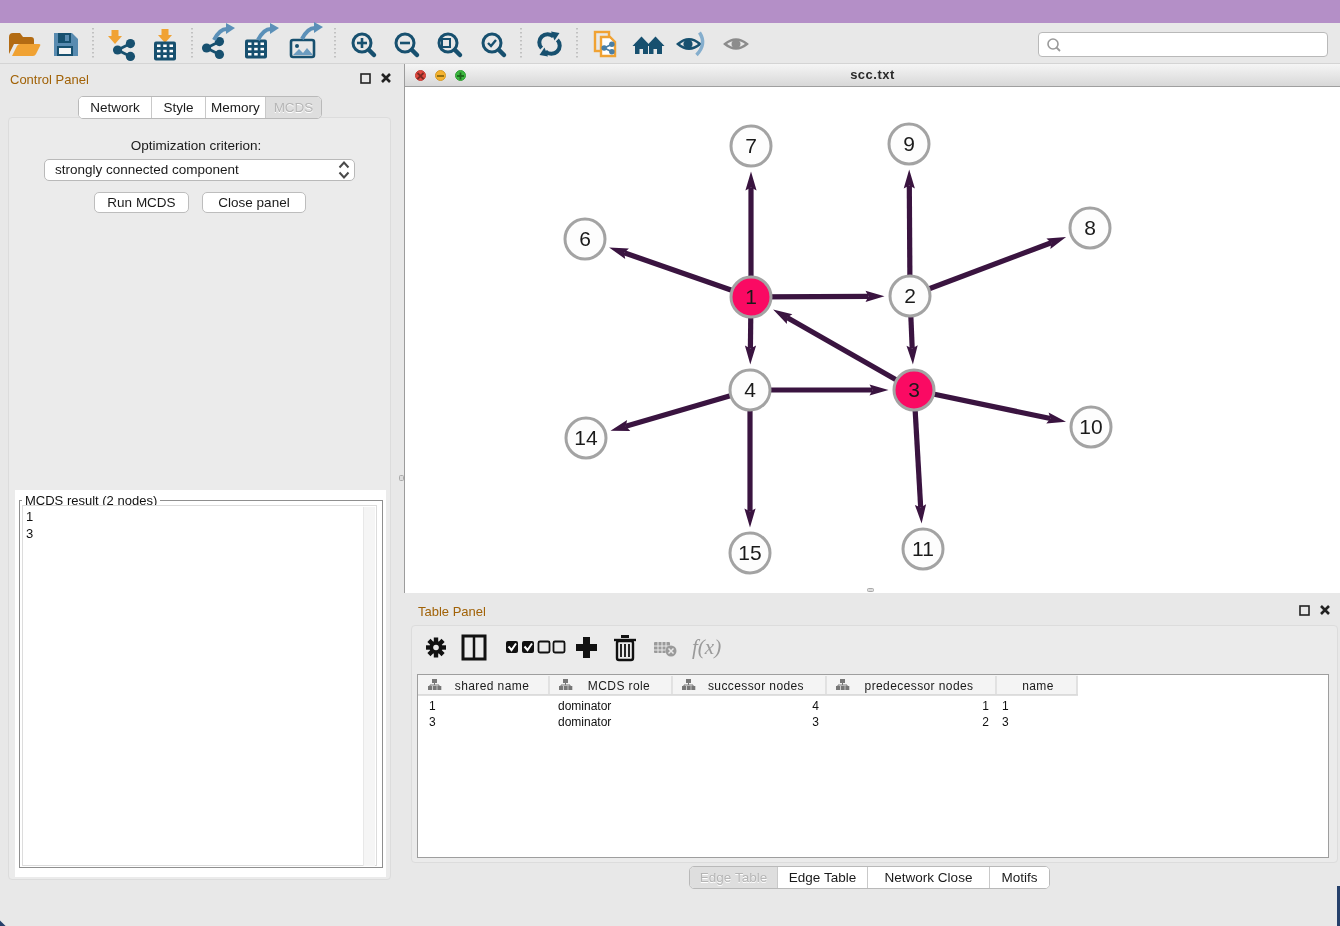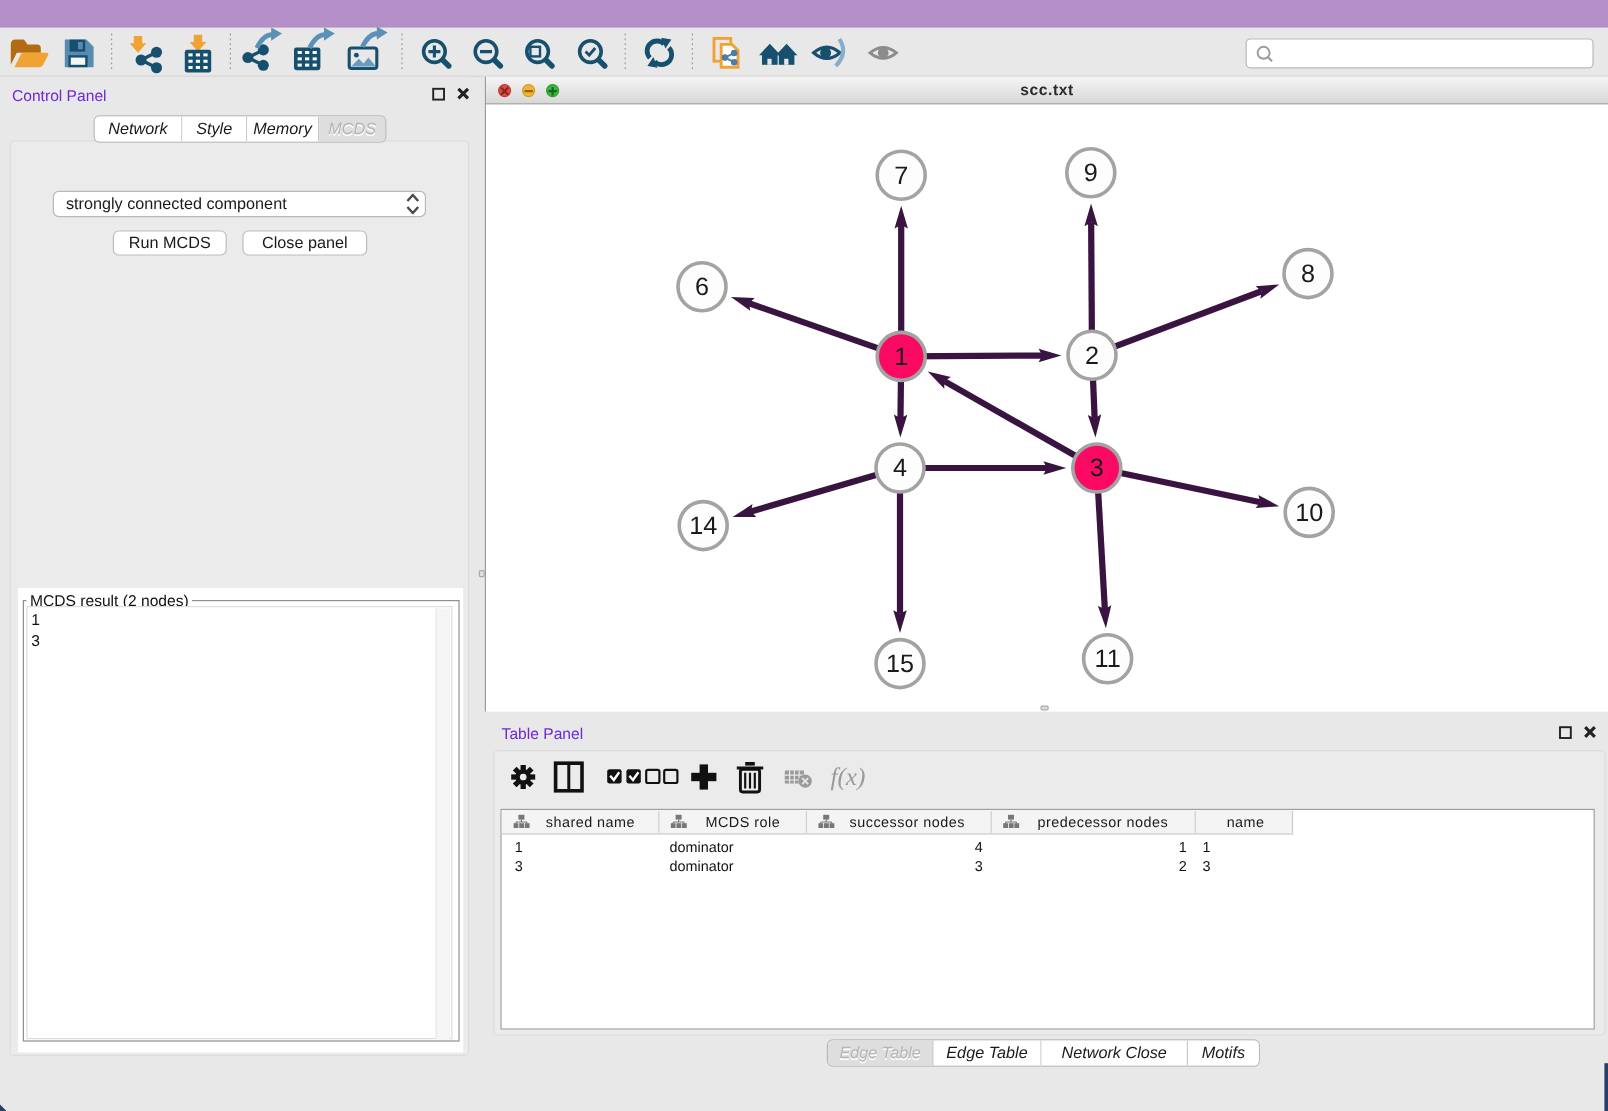--- a/index.html
+++ b/index.html
@@ -3,25 +3,25 @@
 * { margin:0; padding:0; box-sizing:border-box; }
 body { font-family:"Liberation Sans",sans-serif; }
 #app { position:relative; width:1340px; height:926px; background:#e8e8e8; overflow:hidden; }
 .abs { position:absolute; }
 #purple { left:0; top:0; width:1340px; height:26px; background:#b48fc7; }
 #titlebar { left:0; top:2px; width:1340px; height:21px; background:linear-gradient(#fafafa,#f3f3f3); border-radius:7px 7px 0 0; }
 #titlebar .light { position:absolute; top:7px; width:12px; height:12px; border-radius:50%; background:#dcdcdc; border:1px solid #c6c6c6; }
 #title-text { width:100%; text-align:center; top:5px; font-size:13px; color:#b4aab8; }
 #toolbar { left:0; top:23px; width:1340px; height:41px; background:#e8e8e8; border-bottom:1px solid #d4d4d4; }
 #searchbox { left:1038px; top:32px; width:290px; height:25px; background:#fff; border:1px solid #b9b9b9; border-radius:4px; }
-.panel-hdr { font-size:13px; color:#6d28d9; }
+.panel-hdr { font-size:13px; color:#a16207; }
 
 #ctl { left:0; top:64px; width:392px; height:826px; background:#e8e8e8; }
 #ctl-inner { position:absolute; left:8px; top:53px; width:383px; height:763px; background:#ebebeb; border:1px solid #dcdcdc; border-radius:4px; }
-.tabseg { position:absolute; display:flex; height:23px; border:1px solid #b9b9b9; border-radius:5px; overflow:hidden; background:#fff; font-size:13.5px;font-style:italic; }
+.tabseg { position:absolute; display:flex; height:23px; border:1px solid #b9b9b9; border-radius:5px; overflow:hidden; background:#fff; font-size:13.5px; }
 .tabseg .seg { display:flex; align-items:center; justify-content:center; border-right:1px solid #c9c9c9; color:#1a1a1a; background:#fff; }
 .tabseg .seg:last-child { border-right:none; }
 .tabseg .sel { background:#dedede; color:#b5b5b5; text-shadow:0 1px 0 #fff; }
 .macbtn { position:absolute; background:#fff; border:1px solid #bdbdbd; border-radius:5px; font-size:13.5px; color:#1a1a1a; display:flex; align-items:center; justify-content:center; }
 
 #net { left:404px; top:64px; width:936px; height:529px; background:#fff; border-left:1px solid #9c9c9c; }
 #net-title { position:absolute; left:0; top:0; width:100%; height:23px; background:linear-gradient(#f5f5f5,#d8d8d8); border-bottom:1px solid #9f9f9f; }
 .tl { position:absolute; top:6px; width:11px; height:11px; border-radius:50%; }
 
 #tbl { left:393px; top:596px; width:947px; height:294px; background:#e8e8e8; }
@@ -138,20 +138,21 @@
       <rect x="3" y="2" width="9" height="9" fill="none" stroke="#222" stroke-width="1.6"></rect>
       <path d="M 24 2 l 8 8 M 32 2 l -8 8" stroke="#222" stroke-width="2.6"></path>
     </svg>
     <div id="ctl-inner"></div>
     <div class="tabseg" style="left:78px;top:32px;width:244px">
       <div class="seg" style="width:73px">Network</div>
       <div class="seg" style="width:54px">Style</div>
       <div class="seg" style="width:60px">Memory</div>
       <div class="seg sel" style="flex:1">MCDS</div>
     </div>
+    <div class="abs" style="left:0;top:74px;width:392px;text-align:center;font-size:13.5px;color:#1a1a1a">Optimization criterion:</div>
     <div class="abs" style="left:44px;top:95px;width:311px;height:22px;background:#fff;border:1px solid #b9b9b9;border-radius:5px;font-size:13.5px;color:#1a1a1a;line-height:20px;padding-left:10px">strongly connected component</div>
     <svg width="14" height="18" style="position:absolute;left:337px;top:97px">
         <path d="M 2.5 6.5 L 7 1.5 L 11.5 6.5" fill="none" stroke="#4a4a4a" stroke-width="2"></path>
         <path d="M 2.5 11.5 L 7 16.5 L 11.5 11.5" fill="none" stroke="#4a4a4a" stroke-width="2"></path>
       </svg>
     <div class="macbtn" style="left:94px;top:128px;width:95px;height:21px">Run MCDS</div>
     <div class="macbtn" style="left:202px;top:128px;width:104px;height:21px">Close panel</div>
     <div class="abs" style="left:15px;top:426px;width:371px;height:387px;background:#fff"></div>
     <div class="abs" style="left:19px;top:436px;width:364px;height:368px;border:1px solid #8f8f8f"></div>
     <div class="abs" style="left:22px;top:429px;background:#fff;padding:0 3px;font-size:13px;color:#111">MCDS result (2 nodes)</div>

